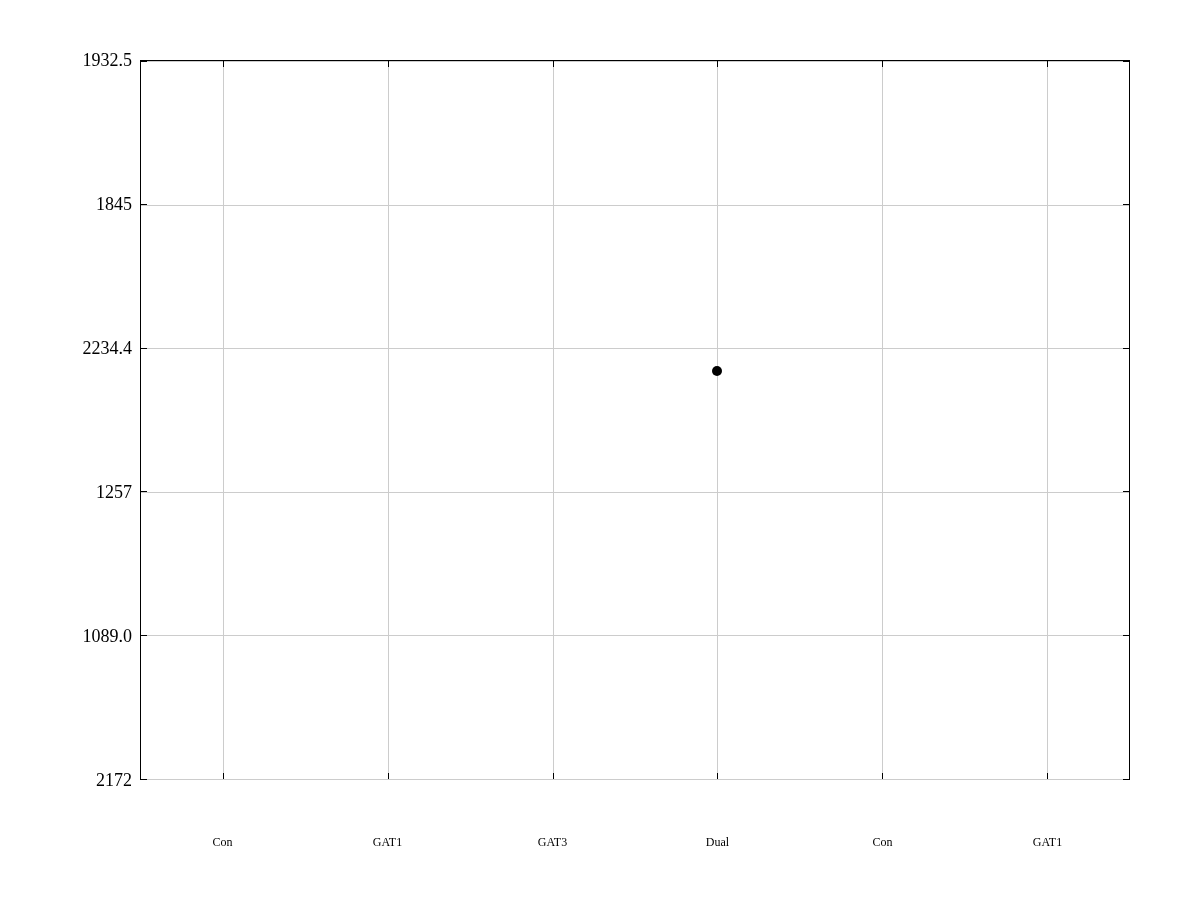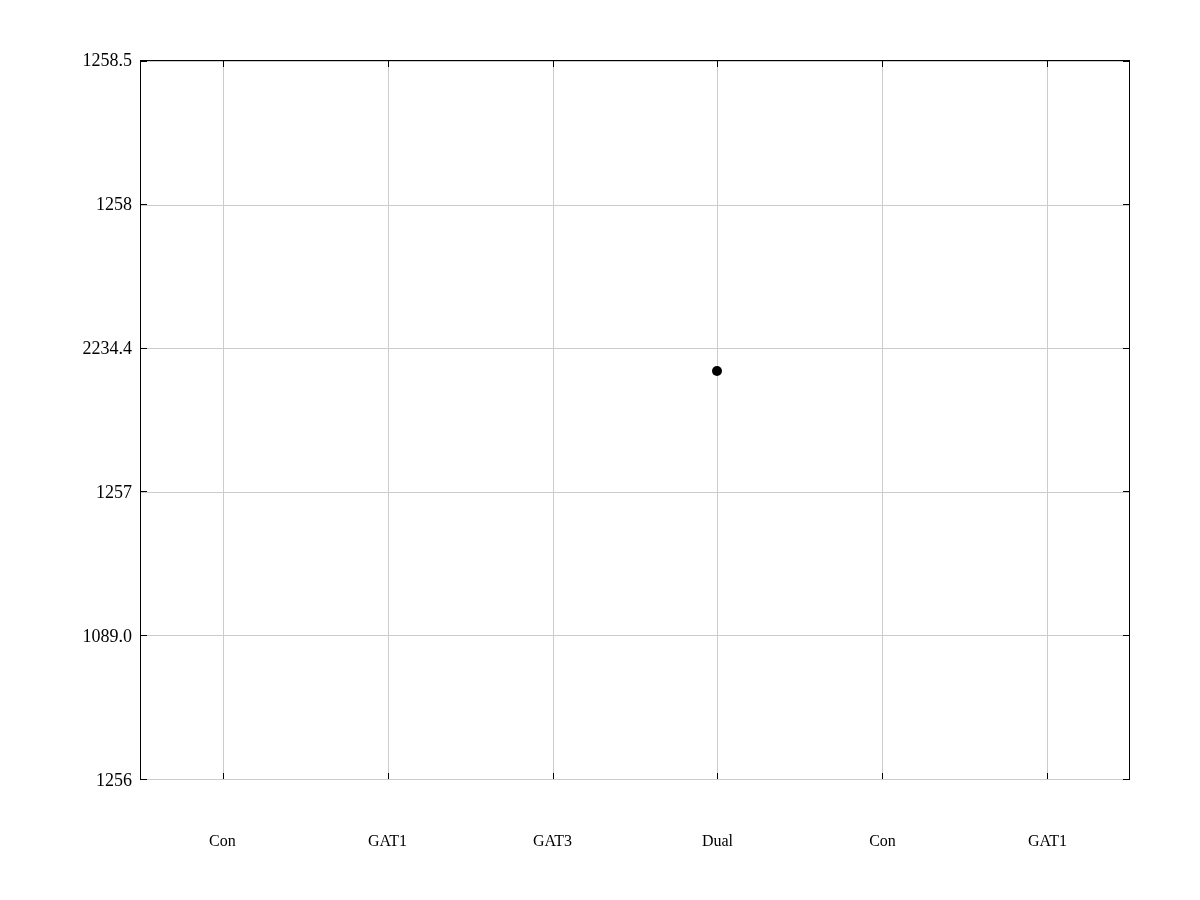--- a/index.html
+++ b/index.html
@@ -26,21 +26,21 @@
     .plot-area {
       position: absolute;
       left: 90px;
       top: 20px;
       right: 20px;
       bottom: 80px;
       border: 1.5px solid #000;
       background: #fff;
     }
     .x-tick-label {
-      font-size: 16px;
+      font-size: 12px;
       color: #000;
       text-align: left;
       position: absolute;
       transform: translateX(-50%);
       bottom: -50px;
     }
     .y-tick-label {
       position: absolute;
       right: 8px;
       font-size: 18px;
@@ -161,26 +161,26 @@
         <div class="grid-line-v" style="left: 75%;"></div>
         <div class="tick-mark-top" style="left: 75%;"></div>
         <div class="tick-mark-bottom" style="left: 75%;"></div>
         <div class="grid-line-v" style="left: 91.67%;"></div>
         <div class="tick-mark-top" style="left: 91.67%;"></div>
         <div class="tick-mark-bottom" style="left: 91.67%;"></div>
         <div class="data-point" style="left: 58.33%; top: 43.2%;"></div>
       </div>
 
     <div class="y-ticks" id="yTicks">
-        <div class="y-tick-label" style="bottom: 0%; transform: translateY(50%);">1256</div>
+        <div class="y-tick-label" style="bottom: 0%; transform: translateY(50%);">2172</div>
         <div class="y-tick-label" style="bottom: 20%; transform: translateY(50%);">1089.0</div>
         <div class="y-tick-label" style="bottom: 40%; transform: translateY(50%); text-align: right;">1257</div>
         <div class="y-tick-label" style="bottom: 60%; transform: translateY(50%);">2234.4</div>
-        <div class="y-tick-label" style="bottom: 80%; transform: translateY(50%);">1258</div>
-        <div class="y-tick-label" style="bottom: 100%; transform: translateY(50%);">1258.5</div>
+        <div class="y-tick-label" style="bottom: 80%; transform: translateY(50%);">1845</div>
+        <div class="y-tick-label" style="bottom: 100%; transform: translateY(50%);">1932.5</div>
       </div>
 
     <div style="position:absolute; left:90px; right:20px; bottom:0; height:80px;" id="xTicks">
         <div class="x-tick-label" style="left: 8.33%; bottom: 10px;">Con</div>
         <div class="x-tick-label" style="left: 25%; bottom: 10px;">GAT1</div>
         <div class="x-tick-label" style="left: 41.67%; bottom: 10px;">GAT3</div>
         <div class="x-tick-label" style="left: 58.33%; bottom: 10px;">Dual</div>
         <div class="x-tick-label" style="left: 75%; bottom: 10px;">Con</div>
         <div class="x-tick-label" style="left: 91.67%; bottom: 10px;">GAT1</div>
       </div>

